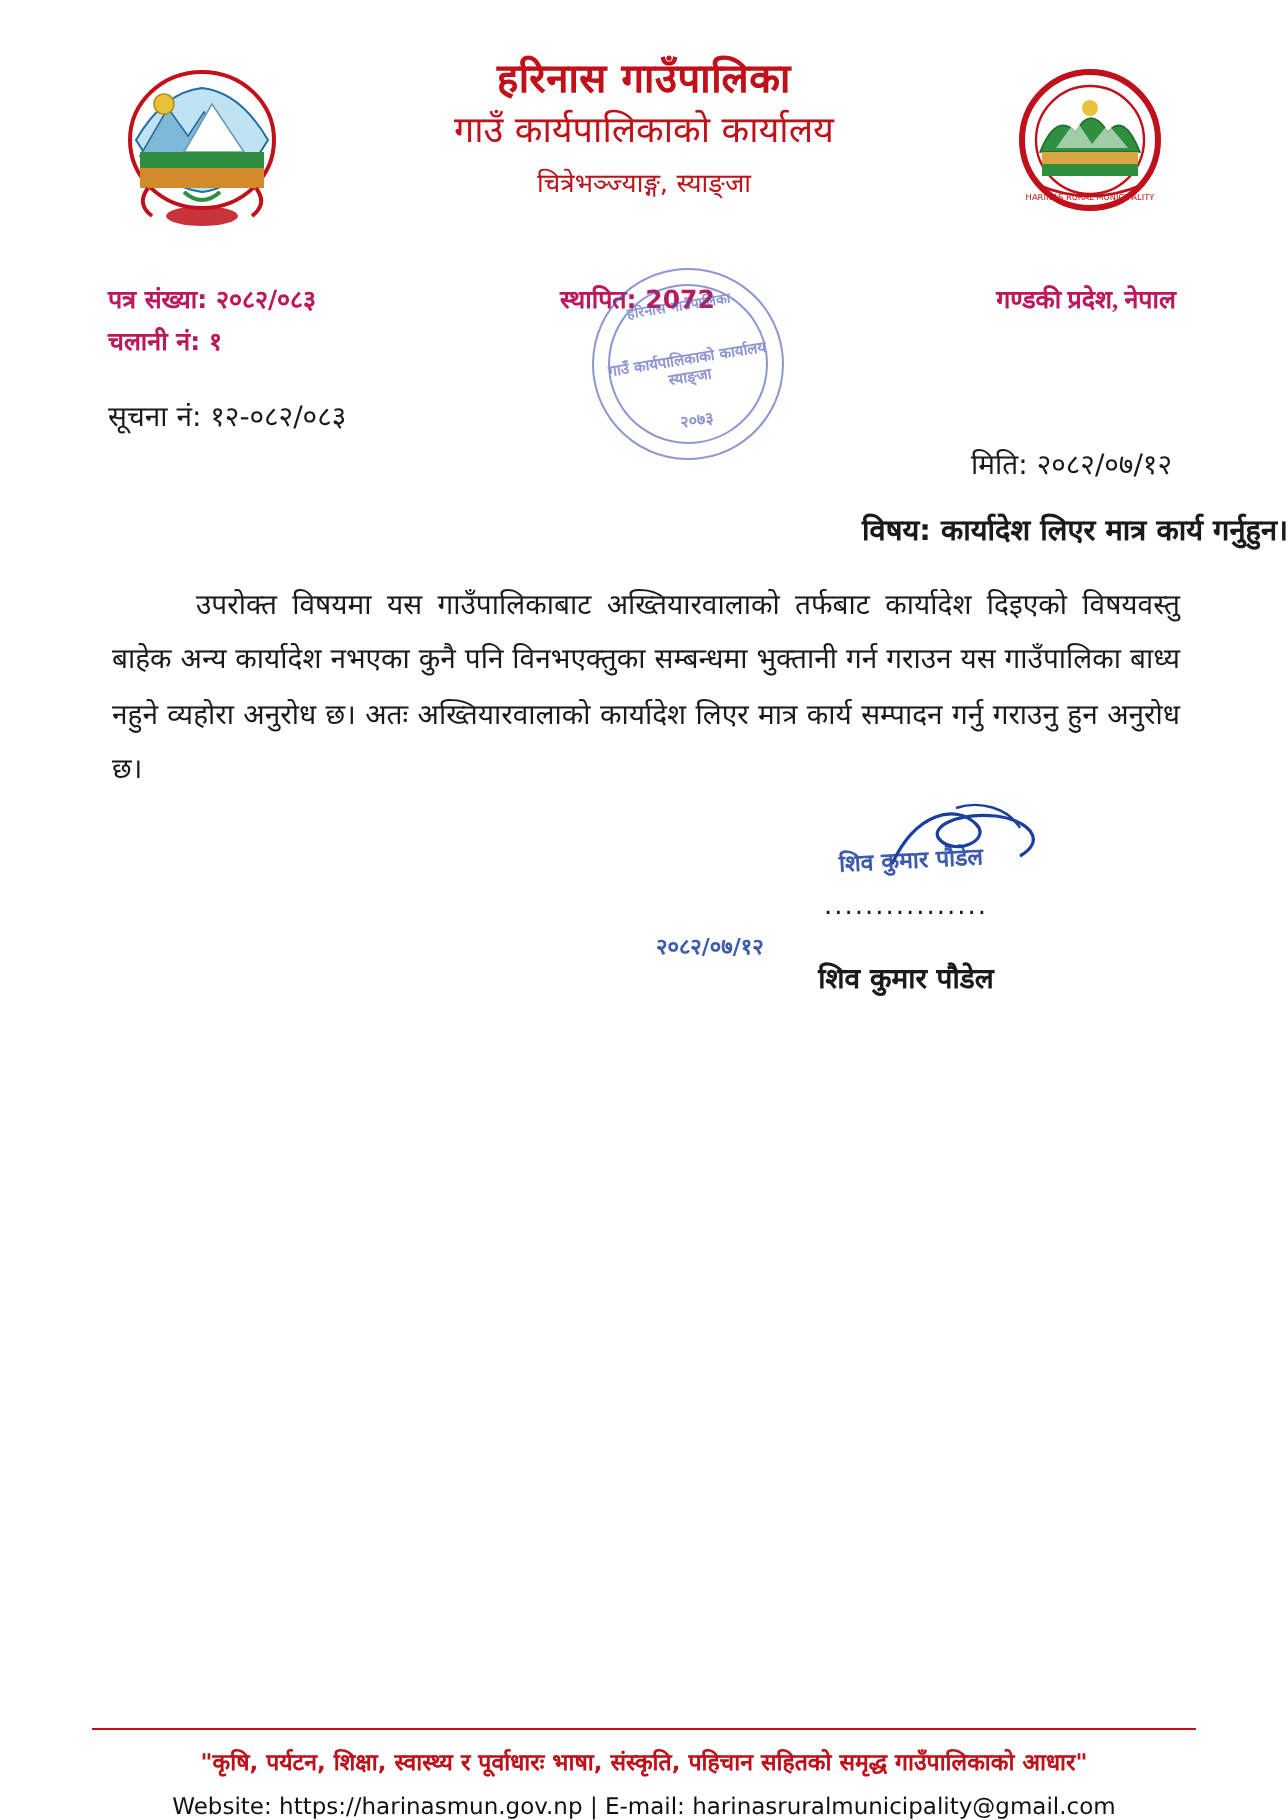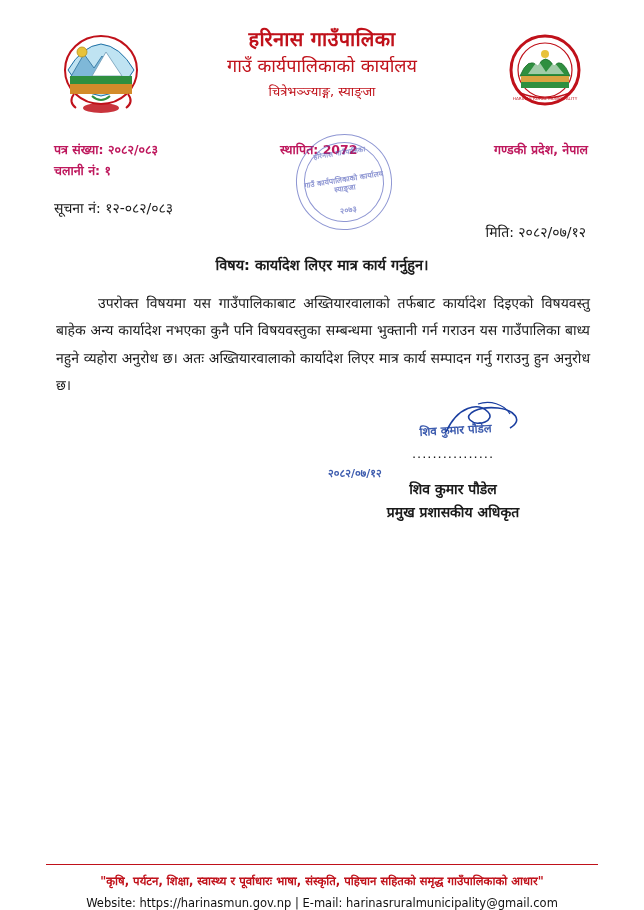--- a/index.html
+++ b/index.html
@@ -88,20 +88,21 @@
     position: absolute;
     left: 280px;
     top: 0;
     line-height: 1.65;
   }
   .meta-right {
     position: absolute;
     right: 56px;
     top: 0;
     line-height: 1.65;
+    font-family: Liberation Serif, serif;
   }
 
   
   .seal {
     position: absolute;
     left: 296px;
     top: 108px;
     width: 96px;
     height: 96px;
     border: 1.6px solid #4a57b8;
@@ -159,21 +160,21 @@
     position: absolute;
     right: 58px;
     top: 196px;
     font-size: 14px;
     font-weight: normal;
   }
   .subject {
     position: absolute;
     left: 0; right: 0;
     top: 228px;
-    text-align: center;
+    text-align: right;
     font-size: 14.5px;
     font-weight: bold;
   }
   .body-text {
     position: absolute;
     left: 56px;
     right: 54px;
     top: 264px;
     font-size: 14px;
     line-height: 1.95;
@@ -307,34 +308,33 @@
   <div class="seal">
     <div class="seal-top">हरिनास गाउँपालिका</div>
     <div class="seal-mid">गाउँ कार्यपालिकाको कार्यालय
 स्याङ्जा</div>
     <div class="seal-bot">२०७३</div>
   </div>
 
   <div class="ref-line">सूचना नं: १२-०८२/०८३</div>
   <div class="date-line">मिति: २०८२/०७/१२</div>
   <div class="subject">विषय: कार्यादेश लिएर मात्र कार्य गर्नुहुन।</div>
-  <div class="body-text">उपरोक्त विषयमा यस गाउँपालिकाबाट अख्तियारवालाको तर्फबाट कार्यादेश दिइएको विषयवस्तु बाहेक अन्य कार्यादेश नभएका कुनै पनि विषयवस्तुका सम्बन्धमा भुक्तानी गर्न गराउन यस गाउँपालिका बाध्य नहुने व्यहोरा अनुरोध छ। अतः अख्तियारवालाको कार्यादेश लिएर मात्र कार्य सम्पादन गर्नु गराउनु हुन अनुरोध छ।</div>
+  <div class="body-text">उपरोक्त विषयमा यस गाउँपालिकाबाट अख्तियारवालाको तर्फबाट कार्यादेश दिइएको विषयवस्तु बाहेक अन्य कार्यादेश नभएका कुनै पनि विनभएक्तुका सम्बन्धमा भुक्तानी गर्न गराउन यस गाउँपालिका बाध्य नहुने व्यहोरा अनुरोध छ। अतः अख्तियारवालाको कार्यादेश लिएर मात्र कार्य सम्पादन गर्नु गराउनु हुन अनुरोध छ।</div>
 
   <div class="sign-block">
     <div class="sign-scribble">
       <svg viewBox="0 0 250 48" width="250" height="48">
         <path d="M118 34 C130 8, 150 4, 160 14 C168 22, 150 30, 142 22 C136 16, 150 8, 170 10 C186 12, 196 22, 182 30" fill="none" stroke="#1b3fa0" stroke-width="1.6"></path>
         <path d="M150 6 C162 2, 176 6, 182 16" fill="none" stroke="#1b3fa0" stroke-width="1.2"></path>
       </svg>
       <div class="sign-date-overlay">२०८२/०७/१२</div>
       <div class="sign-overlay">शिव कुमार पौडेल</div>
     </div>
     <div class="sign-dots">................</div>
     <div class="sign-name">शिव कुमार पौडेल</div>
-    <div class="sign-title">प्रमुख प्रशासकीय अधिकृत</div>
   </div>
 
   <div class="footer">
     <div class="footer-slogan">"कृषि, पर्यटन, शिक्षा, स्वास्थ्य र पूर्वाधारः भाषा, संस्कृति, पहिचान सहितको समृद्ध गाउँपालिकाको आधार"</div>
     <div class="footer-contact">
       <span>Website:</span>
       <a href="#">https://harinasmun.gov.np</a>
       <span>|</span>
       <span>E-mail:</span>
       <a href="#">harinasruralmunicipality@gmail.com</a>

